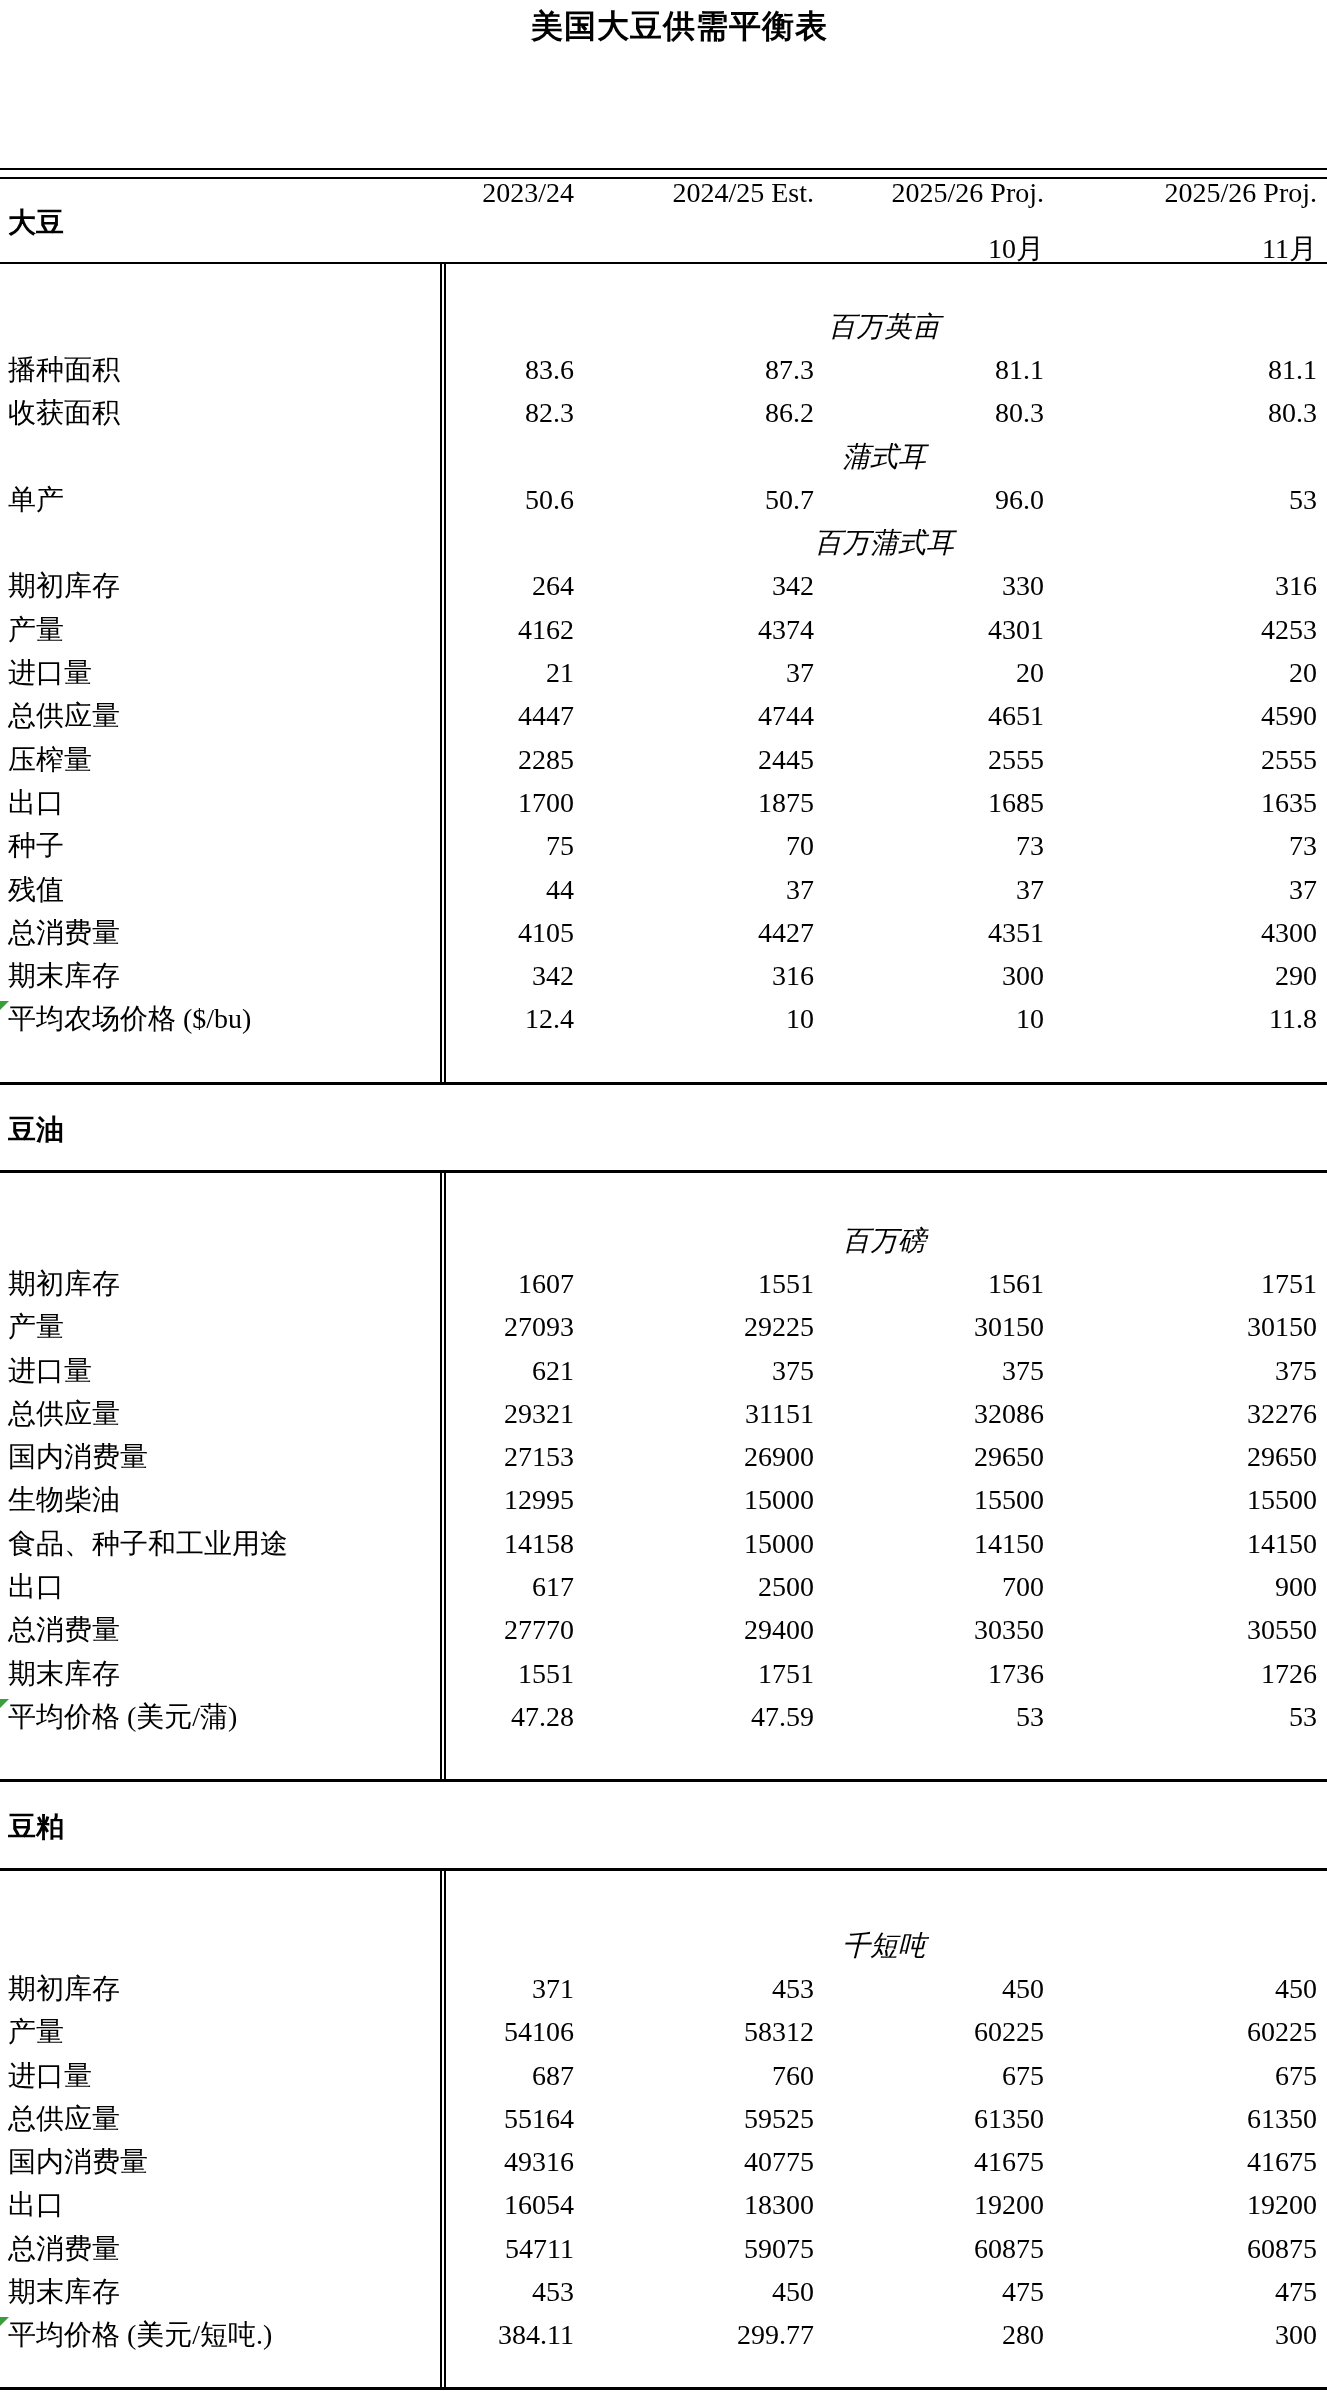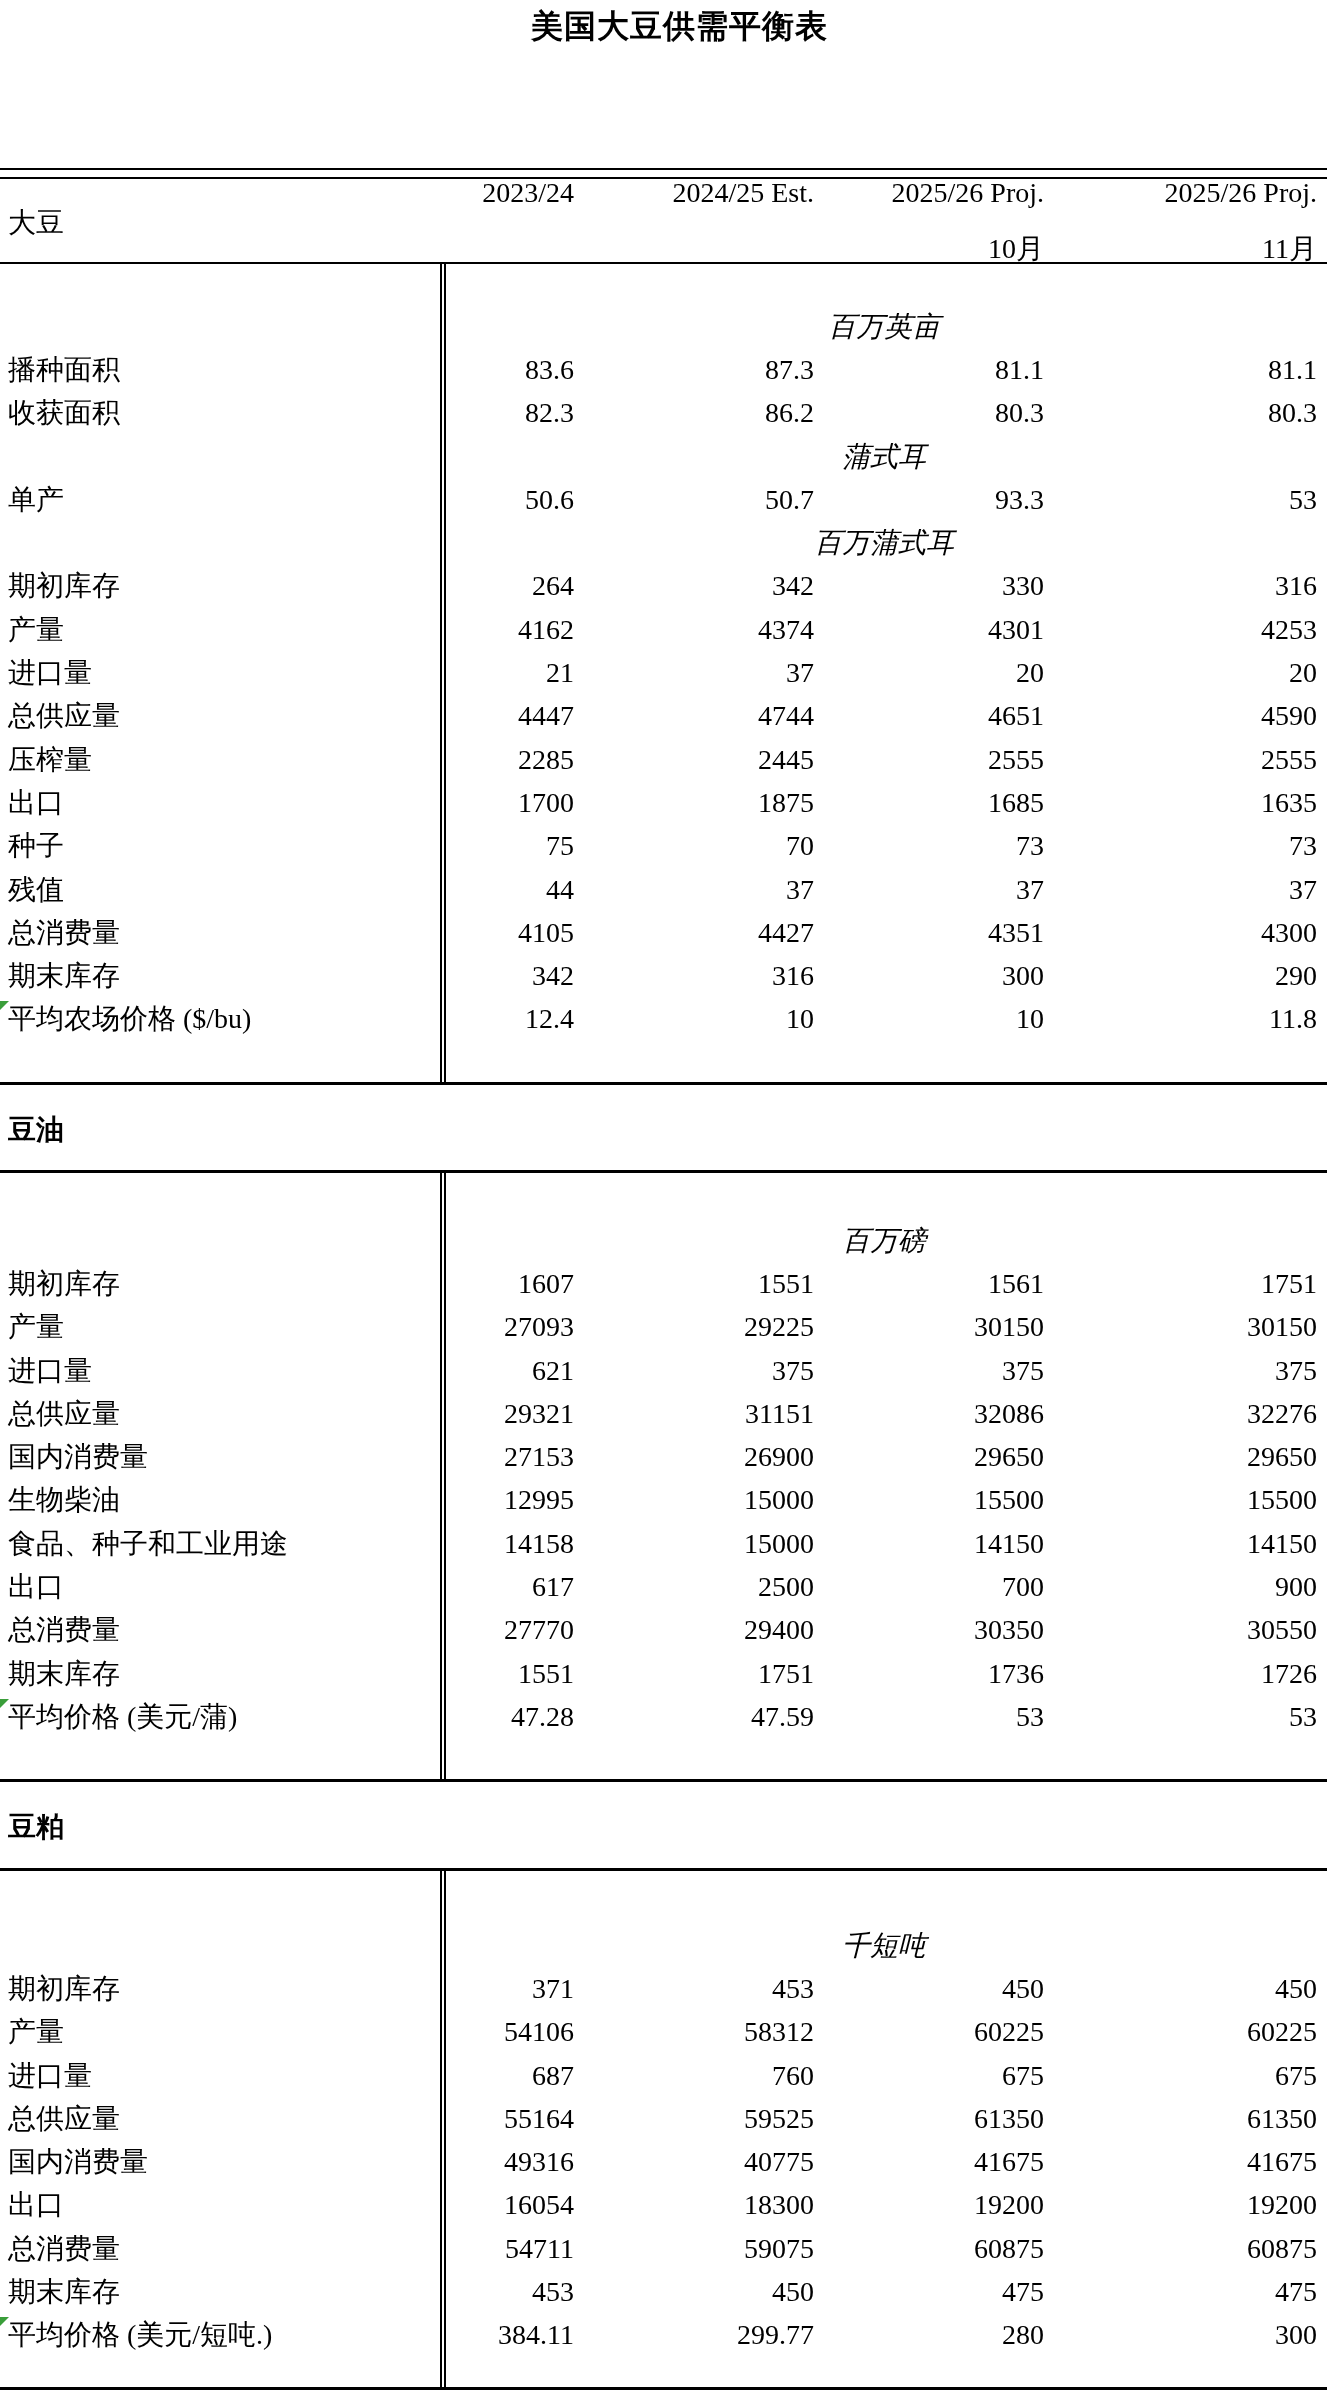--- a/index.html
+++ b/index.html
@@ -29,21 +29,21 @@
   
   .hrow{
     position:absolute;left:0;width:1327px;height:34px;
     display:grid;grid-template-columns:441px 135px 240px 230px 281px;
     align-items:center;
   }
   .hrow .h{text-align:right;padding-right:2px;white-space:nowrap;}
   .hrow .h:last-child{padding-right:10px;}
   .crop-label{
     position:absolute;left:8px;top:203px;height:40px;line-height:40px;
-    font-weight:normal;font-size:28px;
+    font-weight:bold;font-size:28px;
   }
   .section-label{
     position:absolute;left:8px;height:40px;line-height:40px;
     font-weight:bold;font-size:28px;
   }
   
   .sec{position:absolute;left:0;width:1327px;}
   .row{
     display:grid;grid-template-columns:441px 135px 240px 230px 281px;
     align-items:center;height:43.3px;
@@ -115,21 +115,21 @@
         <div class="v">80.3</div>
       </div>
       <div class="row">
         <div></div>
         <div class="unit">蒲式耳</div>
       </div>
       <div class="row">
         <div class="lbl">单产</div>
         <div class="v">50.6</div>
         <div class="v">50.7</div>
-        <div class="v">93.3</div>
+        <div class="v">96.0</div>
         <div class="v">53</div>
       </div>
       <div class="row">
         <div></div>
         <div class="unit">百万蒲式耳</div>
       </div>
       <div class="row">
         <div class="lbl">期初库存</div>
         <div class="v">264</div>
         <div class="v">342</div>

